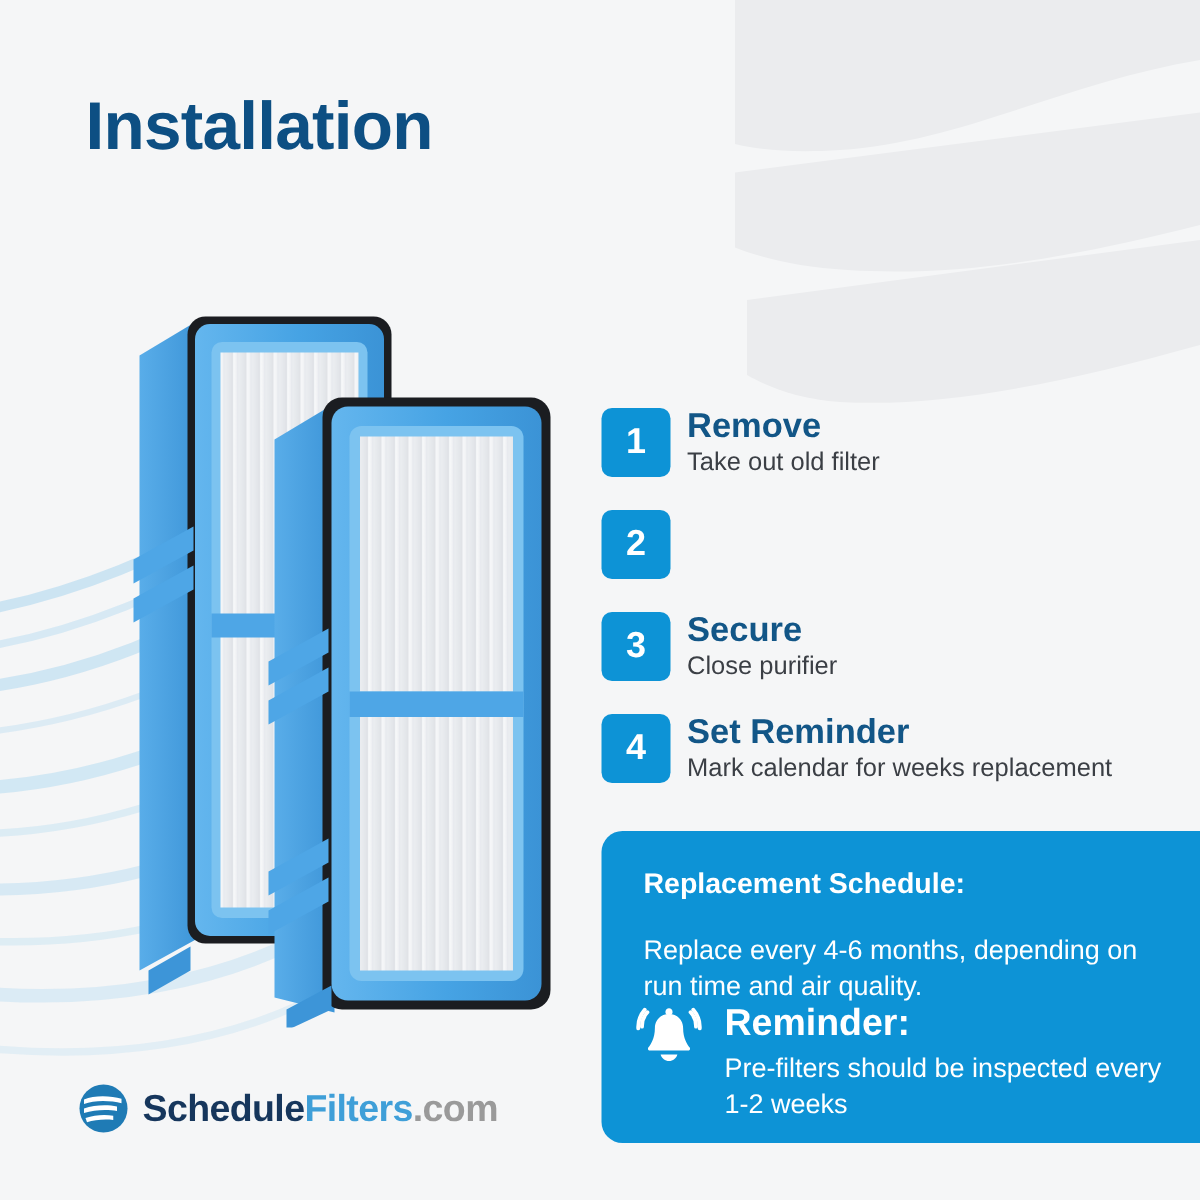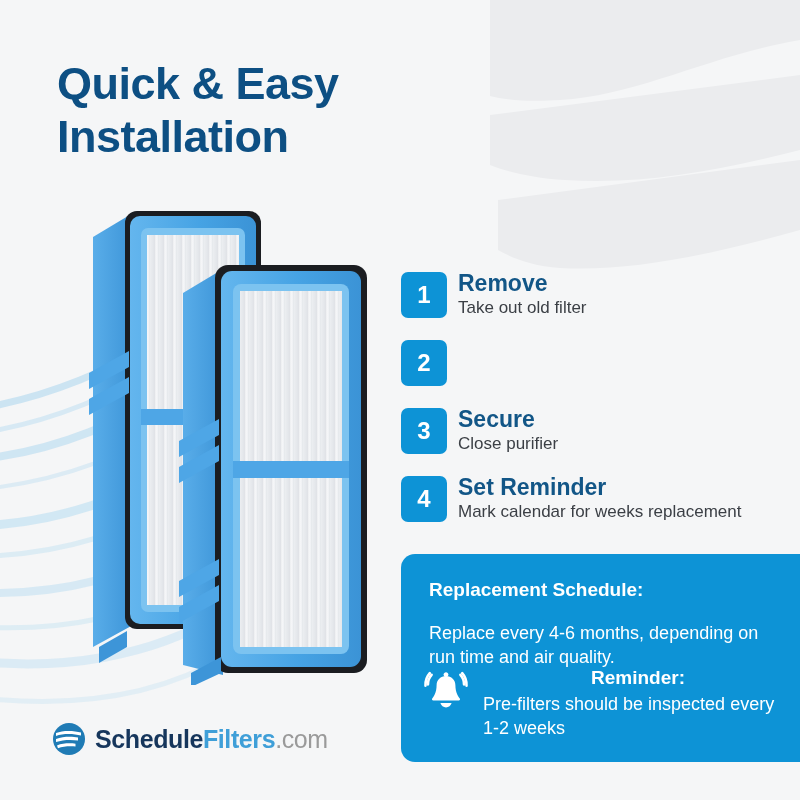--- a/index.html
+++ b/index.html
@@ -135,24 +135,23 @@
     display: flex;
     gap: 14px;
   }
   .bell-wrap {
     flex: 0 0 auto;
     width: 46px;
     padding-top: 4px;
   }
   .rem-text { color: #ffffff; }
   .rem-title {
-    font-size: 19px;
+    font-size: 25px;
     font-weight: bold;
     line-height: 1.3;
-    text-align: center;
   }
   .rem-body {
     font-size: 18px;
     line-height: 1.35;
     margin-top: 1px;
   }
 
   
   .logo {
     position: absolute;
@@ -164,21 +163,21 @@
   }
   .logo-text {
     font-size: 25px;
     font-weight: bold;
     letter-spacing: -0.4px;
     line-height: 1;
     white-space: nowrap;
   }
   .logo-discount { color: #16365c; }
   .logo-filters { color: #3f9fd8; }
-  .logo-com { color: #9a9a9a; font-weight: normal; }
+  .logo-com { color: #9a9a9a; font-weight: bold; }
 </style>
 </head>
 <body>
 
 <div class="canvas">
 
   <svg class="bg-waves" viewBox="0 0 420 300">
     <path d="M110,0 L420,0 L420,40 C330,55 260,95 180,100 C150,102 125,100 110,96 Z" fill="#ebecee"></path>
     <path d="M110,115 L420,75 L420,150 C340,170 265,185 185,180 C152,178 128,172 110,165 Z" fill="#ebecee"></path>
     <path d="M118,200 L420,160 L420,230 C330,255 250,272 180,268 C152,266 132,258 118,250 Z" fill="#ebecee"></path>
@@ -193,21 +192,20 @@
       <path d="M-14,196 C70,196 156,168 226,118" stroke-width="9" opacity="0.45"></path>
       <path d="M-14,226 C74,228 160,202 230,152" stroke-width="5" opacity="0.32"></path>
       <path d="M-14,262 C76,268 164,246 234,198" stroke-width="8" opacity="0.4"></path>
       <path d="M-14,296 C80,304 168,286 238,240" stroke-width="5" opacity="0.3"></path>
       <path d="M-14,330 C84,342 172,326 242,284" stroke-width="9" opacity="0.34"></path>
       <path d="M-14,366 C90,380 178,366 246,326" stroke-width="5" opacity="0.24"></path>
     </g>
   </svg>
 
   <div class="headline">
-    <span>Quick &amp; Easy</span>
     <span class="l2">Installation</span>
   </div>
 
   <svg class="product" viewBox="0 0 340 490">
     <defs>
       <linearGradient id="frameG" x1="0" y1="0" x2="1" y2="0">
         <stop offset="0%" stop-color="#64b6ee"></stop>
         <stop offset="55%" stop-color="#46a3e4"></stop>
         <stop offset="100%" stop-color="#3b93d6"></stop>
       </linearGradient>

